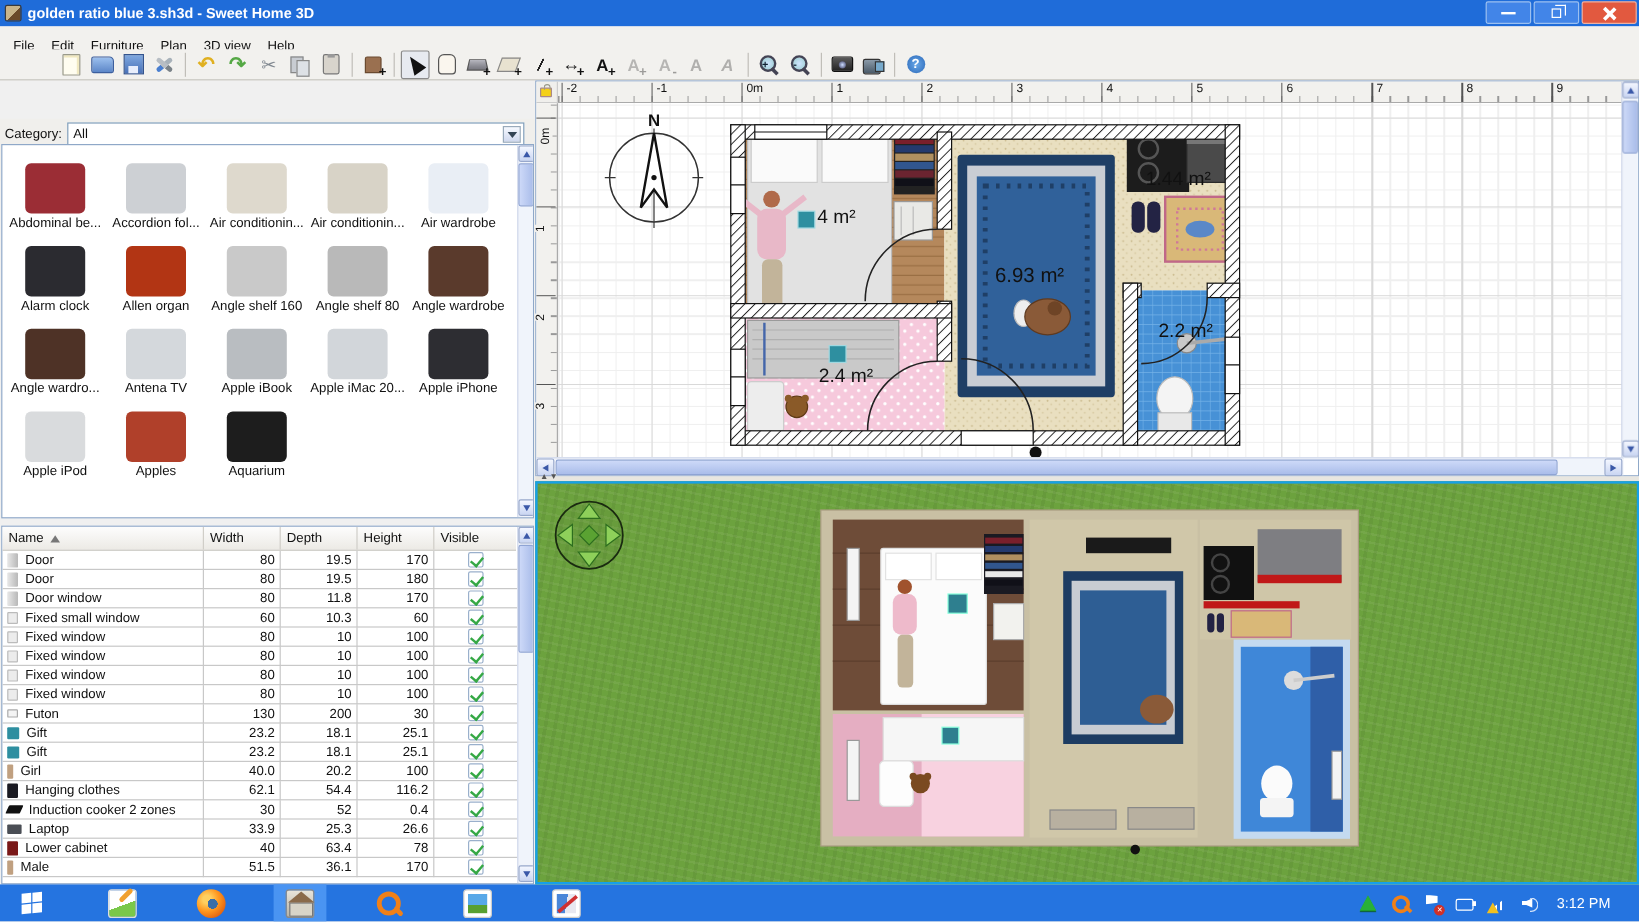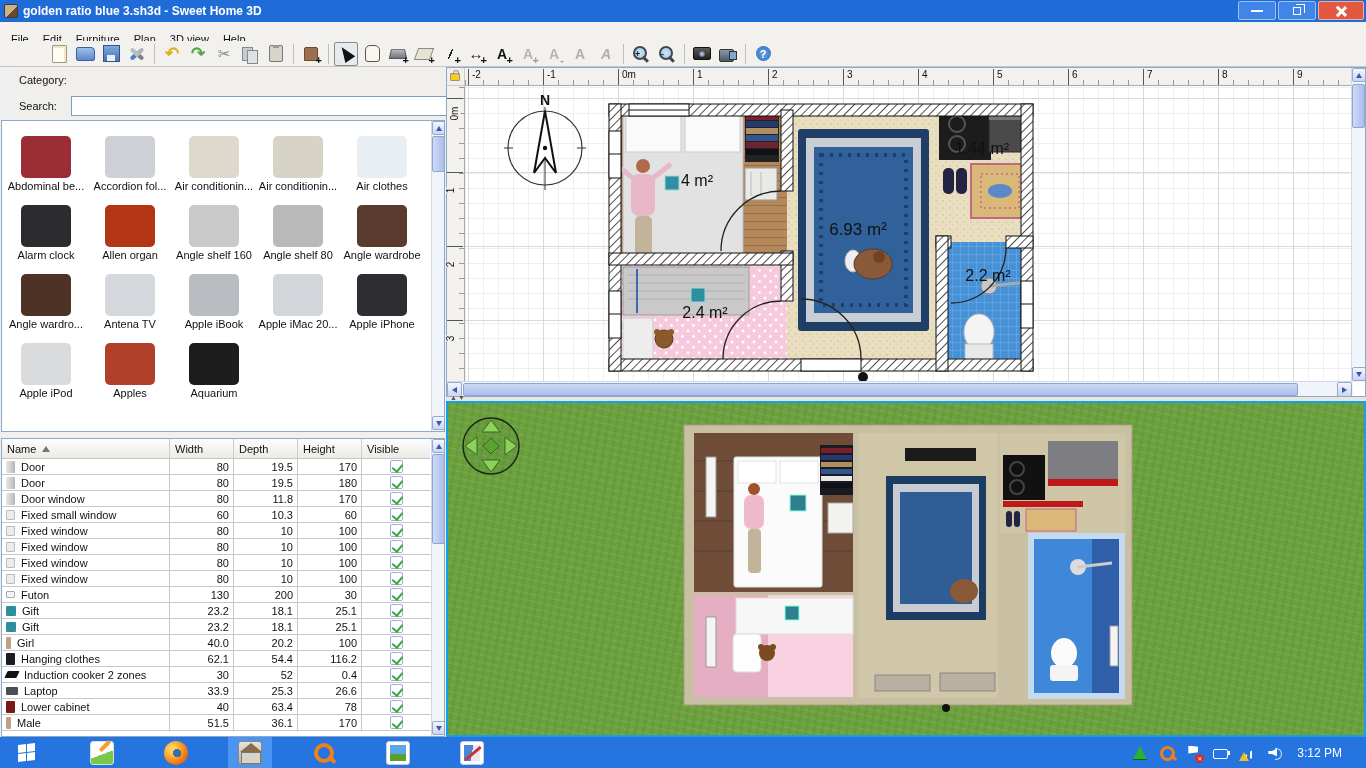--- a/index.html
+++ b/index.html
@@ -60,21 +60,21 @@
   .lens:before { content:""; width:10px; height:10px; border:2px solid #445; border-radius:50%; position:absolute; left:4px; top:4px; background:radial-gradient(#cfe4ff,#9cc); }
   .lens:after { content:""; width:2.5px; height:7px; background:#445; position:absolute; left:15px; top:14px; transform:rotate(-45deg); }
   .i-zin .zs,.i-zout .zs { position:absolute; left:6px; top:7px; font-size:9px; font-weight:bold; color:#123; z-index:2; }
   .i-photo:before { content:""; width:16px; height:11px; background:linear-gradient(#5a5a5a,#222); border-radius:2px; border:1px solid #111; }
   .i-photo:after { content:""; position:absolute; width:6px; height:6px; border-radius:50%; background:radial-gradient(#cdf,#335); top:9px; }
   .i-video:before { content:""; width:13px; height:11px; background:linear-gradient(#8a9aa8,#4a5a68); border:1px solid #333; border-radius:2px; position:absolute; left:3px; top:7px; }
   .i-video:after { content:""; width:6px; height:7px; background:#7ac; border:1px solid #333; position:absolute; right:3px; top:9px; }
   .i-help:before { content:"?"; width:15px; height:15px; border-radius:50%; background:radial-gradient(#6aa8e8,#2a68b8); color:#fff; font-weight:bold; font-size:11px; display:flex; align-items:center; justify-content:center; }
 
   
-  .frow { left:15px; width:446px; height:26px; display:flex; align-items:center; background:#f0efec; }
+  .frow { left:0; width:446px; height:26px; display:flex; align-items:center; background:#f0efec;margin-top:32px; }
   .flabel { width:56px; padding-left:4px; }
   #combo { width:381px; height:20px; background:#fff; border:1px solid #7f9db9; display:flex; align-items:center; padding-left:4px; position:relative; }
   #combo .arrow { position:absolute; right:2px; top:2px; width:15px; height:14px; background:linear-gradient(#f6f9ff,#cfd8ee); border:1px solid #9ab; display:flex; align-items:center; justify-content:center; }
   #combo .arrow:before { content:""; border-left:4px solid transparent; border-right:4px solid transparent; border-top:5px solid #345; }
   #search-input { width:381px; height:20px; border:1px solid #7f9db9; background:#fff; font:11px "Liberation Sans",sans-serif; padding:0 4px; }
 
   #catalog { left:1px; top:120px; width:444px; height:312px; background:#fff; border:1px solid #8fa8c8; overflow:hidden; }
   #cat-grid { position:absolute; left:0; top:0; width:428px; display:flex; flex-wrap:wrap; padding:2px 0 0 2px; }
   .cat-item { width:84px; height:69px; display:flex; flex-direction:column; align-items:center; justify-content:flex-end; }
   .thumb { width:50px; height:42px; border-radius:5px; margin-bottom:2px; background:linear-gradient(135deg,rgba(255,255,255,.55),rgba(255,255,255,0) 60%); }
@@ -247,20 +247,24 @@
     </div>
   <div class="tb-sep"></div>
   <div class="tbi i-photo"></div>
   <div class="tbi i-video"></div>
   <div class="tb-sep"></div>
   <div class="tbi i-help"></div>
 </div>
 
 <div class="frow abs" style="top:67px;">
   <span class="flabel">Category:</span>
+  <div id="combo">
+    <span>All</span>
+    <span class="arrow"></span>
+  </div>
 </div>
 <div class="frow abs" style="top:93px;">
   <span class="flabel">Search:</span>
   <input id="search-input" value="" style="">
 </div>
 
 <div id="catalog" class="abs">
   <div id="cat-grid">
 
       <div class="cat-item">
@@ -278,21 +282,21 @@
         <div class="cat-name">Air conditionin...</div>
       </div>
 
       <div class="cat-item">
         <div class="thumb" style="background: rgb(216, 211, 199);"></div>
         <div class="cat-name">Air conditionin...</div>
       </div>
 
       <div class="cat-item">
         <div class="thumb" style="background: rgb(233, 238, 245);"></div>
-        <div class="cat-name">Air clothes</div>
+        <div class="cat-name">Air wardrobe</div>
       </div>
 
       <div class="cat-item">
         <div class="thumb" style="background: rgb(43, 43, 48);"></div>
         <div class="cat-name">Alarm clock</div>
       </div>
 
       <div class="cat-item">
         <div class="thumb" style="background: rgb(178, 53, 20);"></div>
         <div class="cat-name">Allen organ</div>

